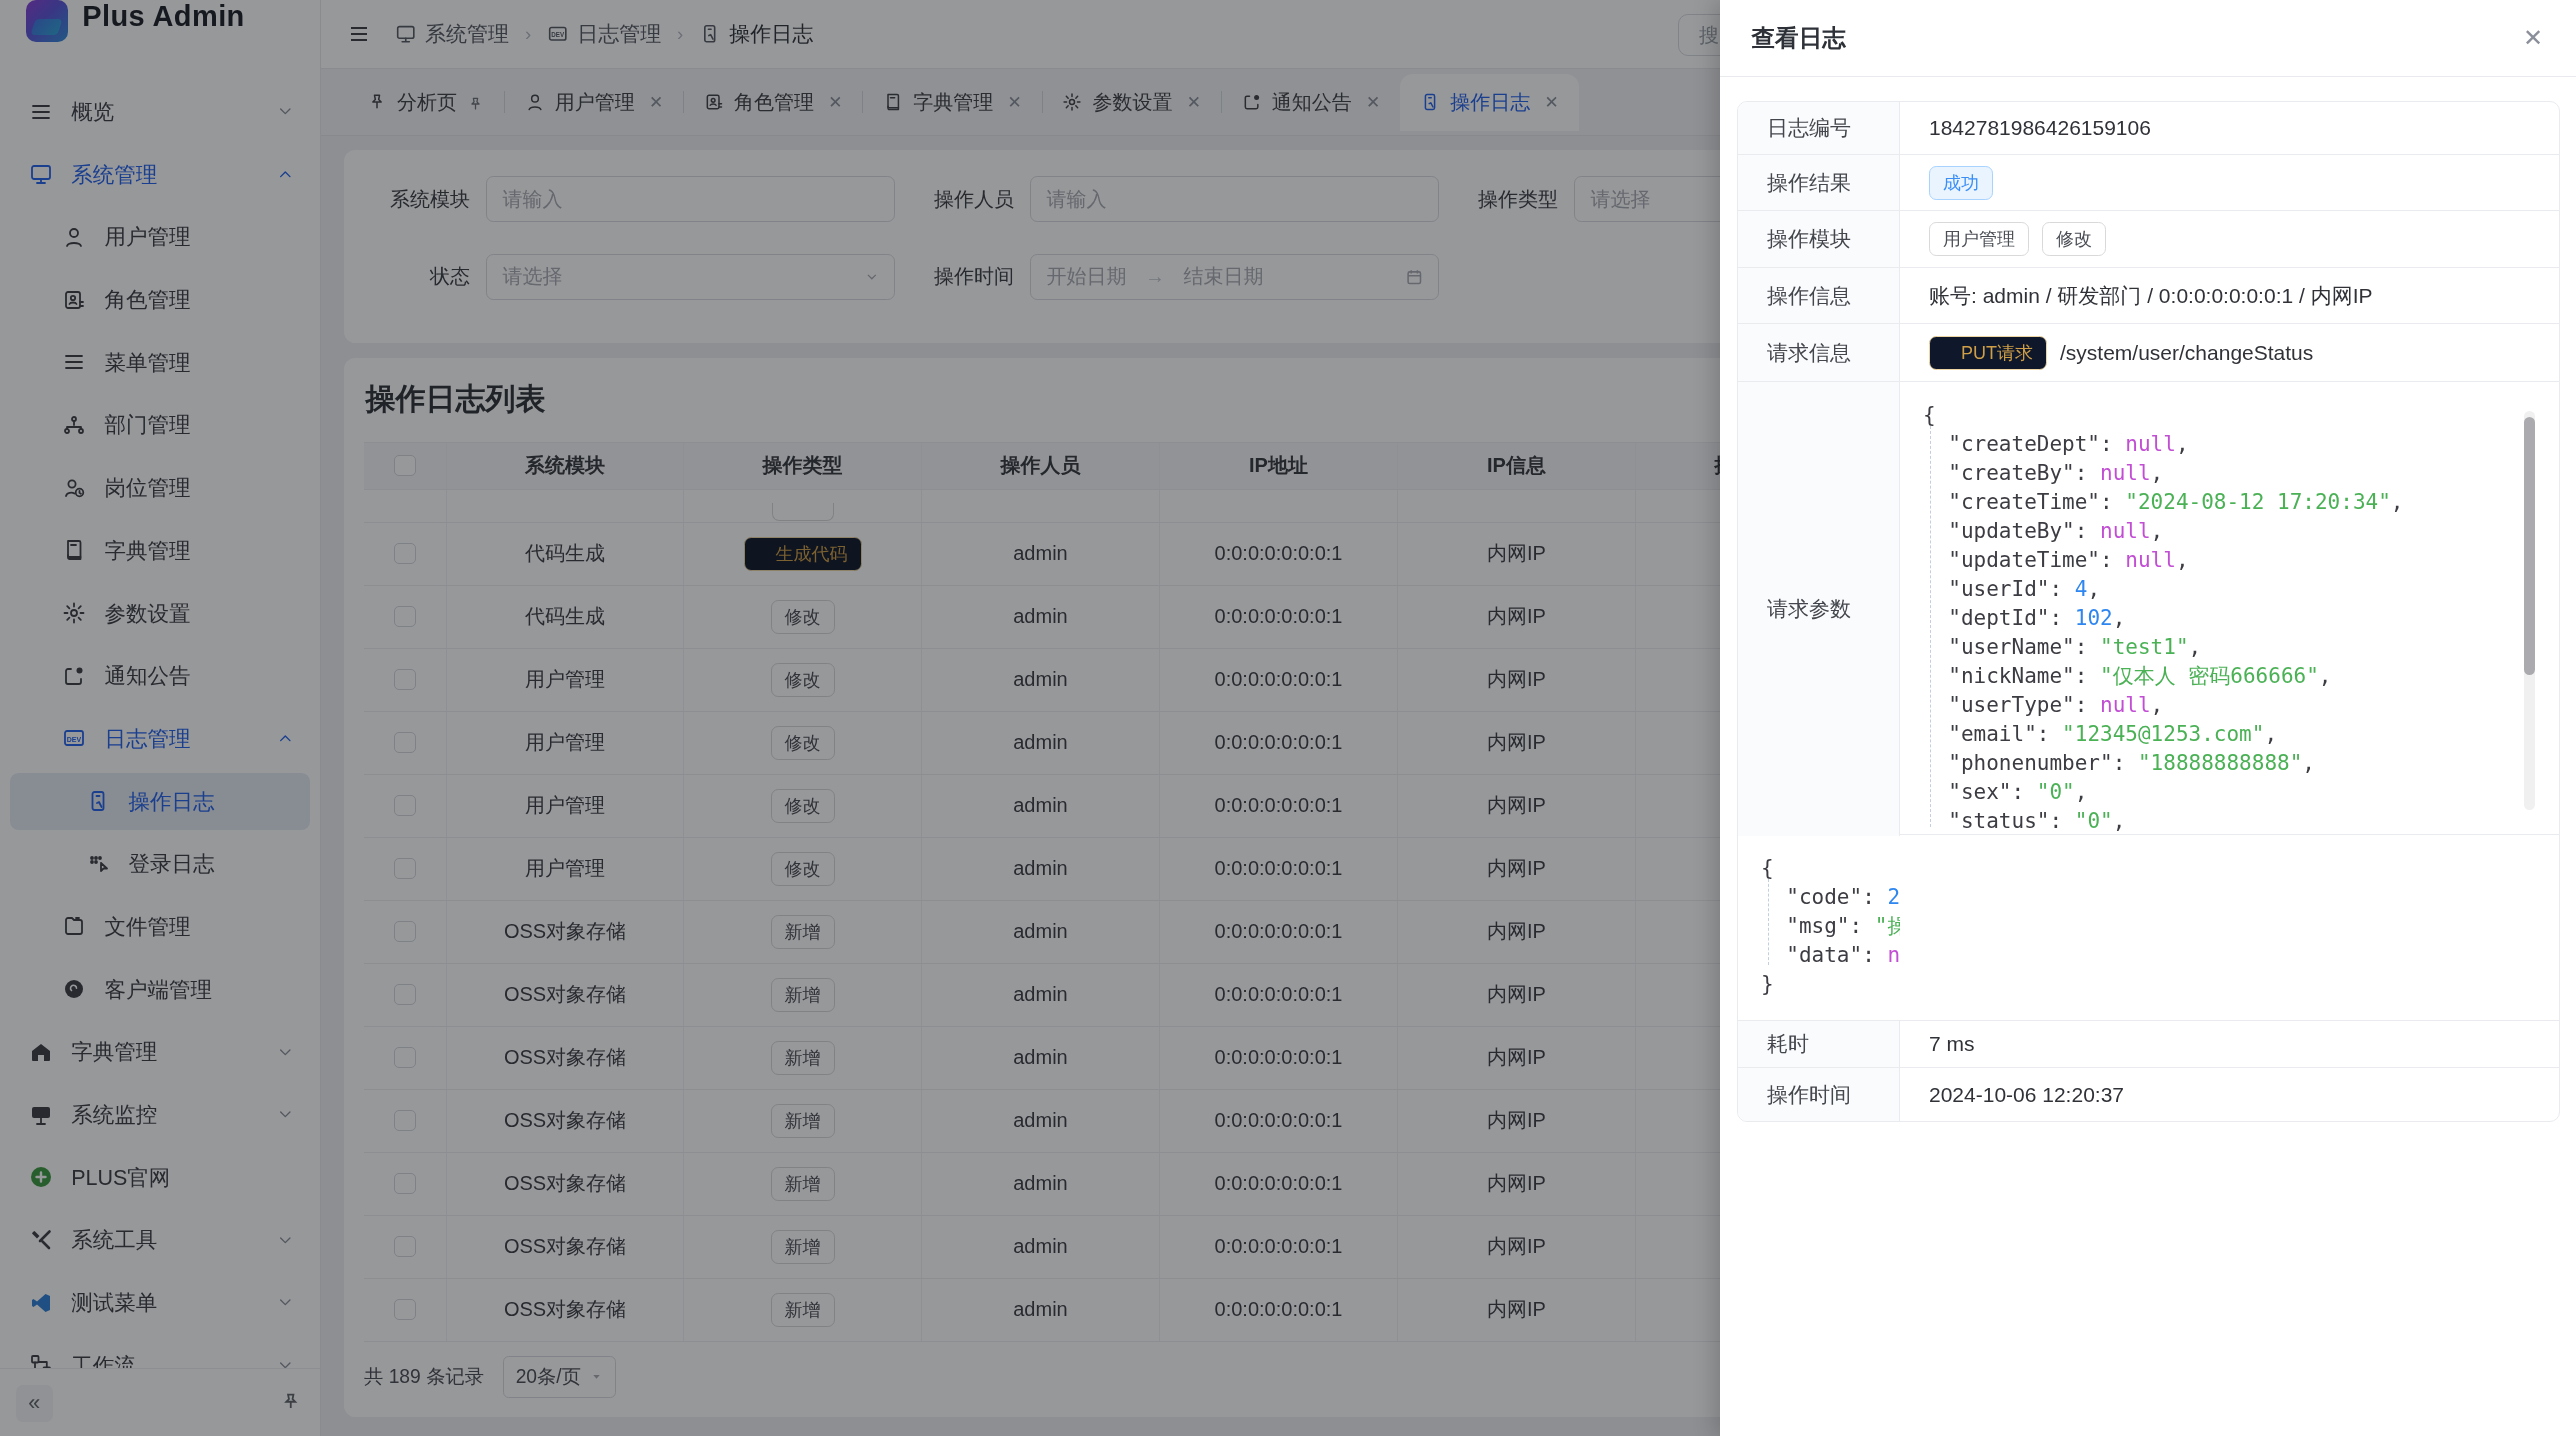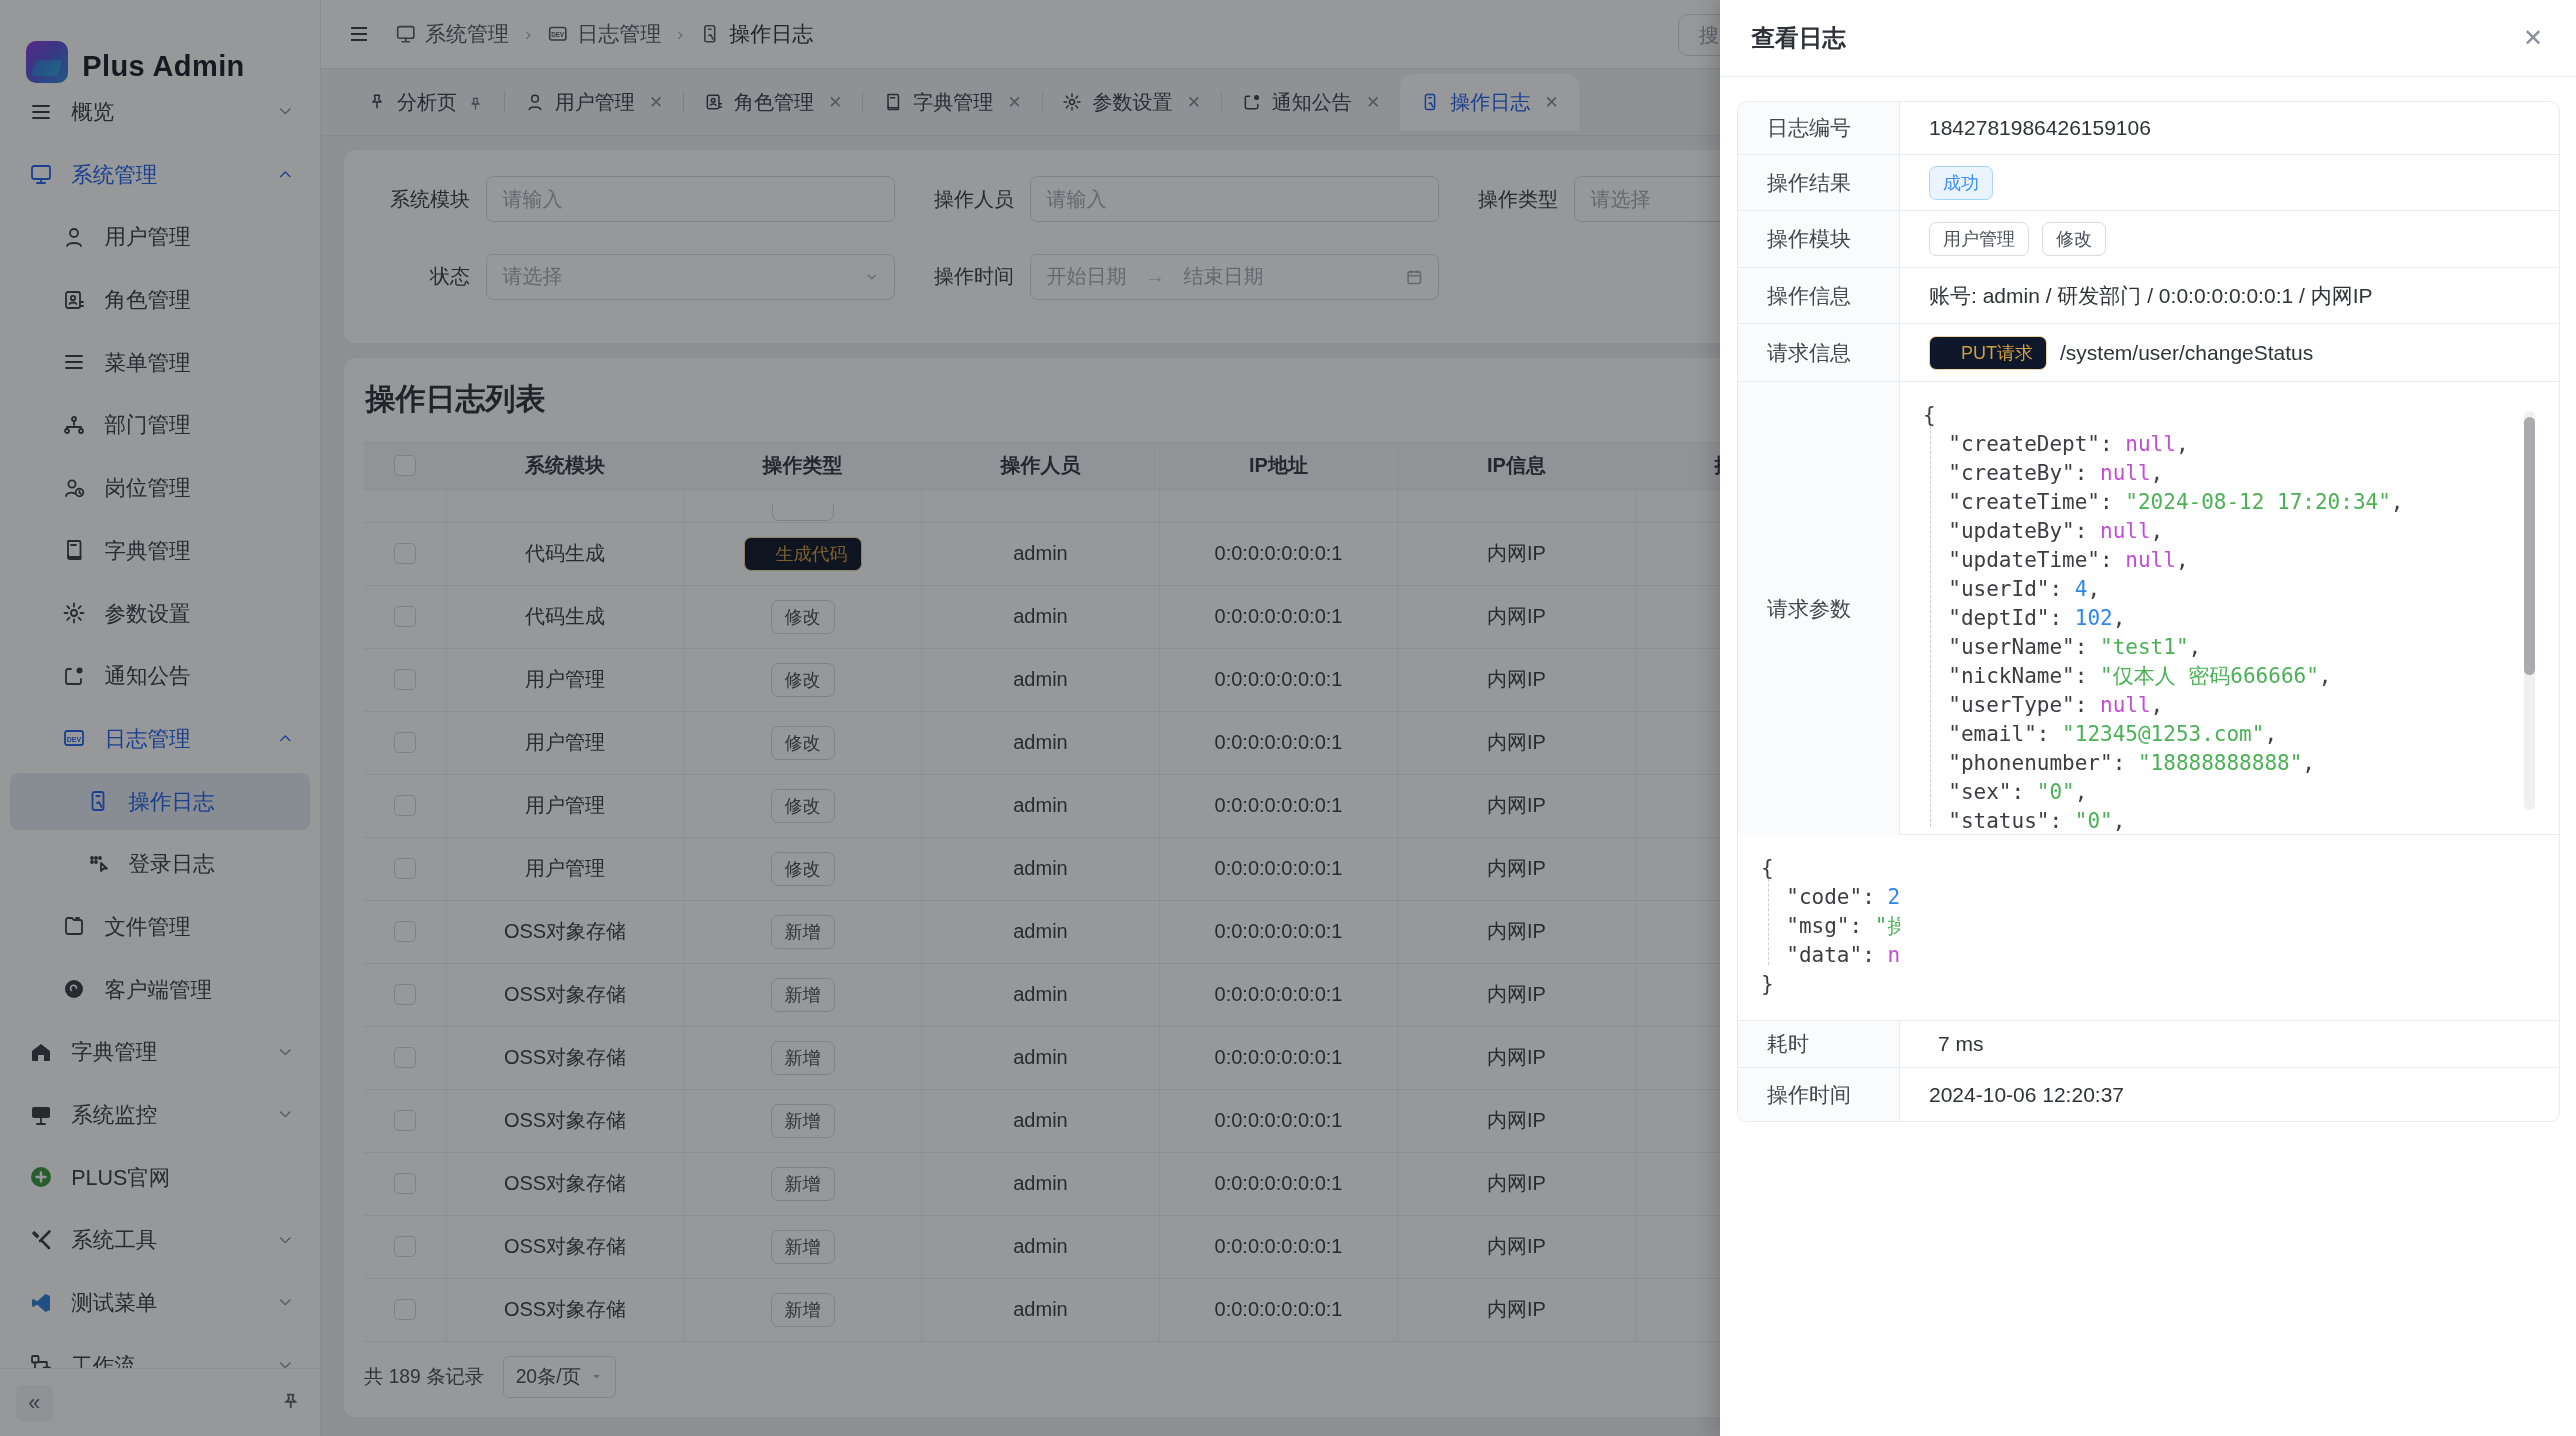--- a/index.html
+++ b/index.html
@@ -1,21 +1,21 @@
 <!DOCTYPE html>
 <html style="font-size:11.4px"><head>
 <meta charset="utf-8">
 <style>
   * { margin:0; padding:0; box-sizing:border-box; }
   html,body { width:2576px; height:1437px; overflow:hidden; }
   body { font-family:"Liberation Sans","DejaVu Sans",sans-serif; font-size:20px; color:#32353b; background:#eef0f3; position:relative; }
 
   
   .sidebar { position:absolute; left:0; top:0; width:321px; height:1437px; background:#fff; border-right:0.7px solid #e7e9ec; z-index:10; }
-  .logo { height:83px; display:flex; align-items:flex-end; padding-left:26px; gap:14.3px; }
+  .logo { height:83px; display:flex; align-items:flex-start; padding-left:26px; gap:14.3px; }
   .logo-mark { width:42px; height:42px; border-radius:10px; background:linear-gradient(135deg,#8b3fd6 0%,#5a54d8 45%,#2f8fd8 100%); position:relative; }
   .logo-mark:after { content:""; position:absolute; left:7.2px; top:18.6px; width:27px; height:15.7px; background:linear-gradient(120deg,#3f74e0,#2fa3d8); border-radius:4.3px; transform:skewX(-18deg); }
   .logo-text { font-size:29px; font-weight:700; color:#1d2129; letter-spacing:0.4px; }
   .menu { position:absolute; top:83px; bottom:69px; left:0; right:0; overflow:hidden; padding:0 10px; }
   .mi { height:57px; margin-bottom:5.7px; display:flex; align-items:center; border-radius:8.6px; color:#3c3f45; font-size:21.5px; position:relative; cursor:pointer; }
   .mi .mi-icon { width:24px; height:24px; display:inline-flex; margin-right:18.6px; flex:none; }
   .mi .mi-icon svg { width:24px; height:24px; }
   .mi.lvl0 { padding-left:18.6px; }
   .mi.lvl1 { padding-left:52px; }
   .mi.lvl2 { padding-left:76px; }
@@ -865,21 +865,21 @@
     </div>
     <div class="drow" style="height:186px;">
       <div class="dval code">
         <pre class="json" id="respJson">{
   <span class="j-key">"code"</span>: <span class="j-num">200</span>,
   <span class="j-key">"msg"</span>: <span class="j-str">"操作成功"</span>,
   <span class="j-key">"data"</span>: <span class="j-null">null</span>
 }<span class="guide" style="top:44px;height:86px;"></span></pre>
       </div>
     </div>
-    <div class="drow" style="height:47px;gap:9px;">
+    <div class="drow" style="height:47px;">
       <div class="dlabel">耗时</div>
       <div class="dval">7 ms</div>
     </div>
     <div class="drow" style="height:53px;">
       <div class="dlabel">操作时间</div>
       <div class="dval">2024-10-06 12:20:37</div>
     </div>
   </div>
 </aside>
 

